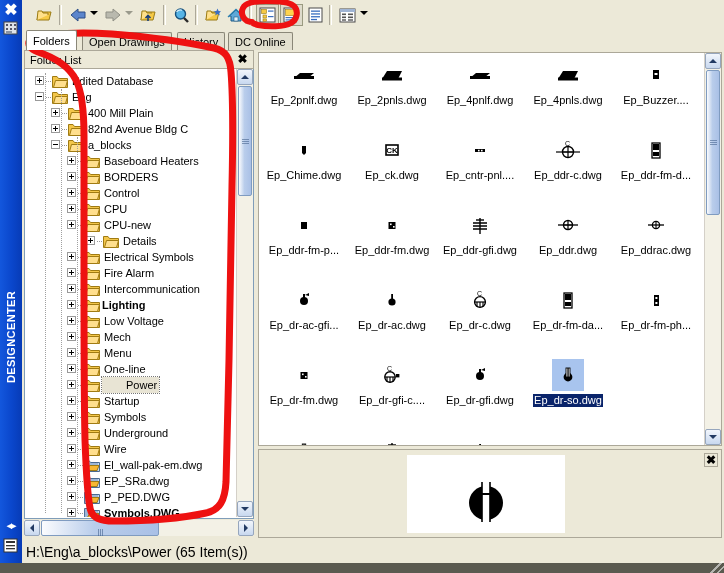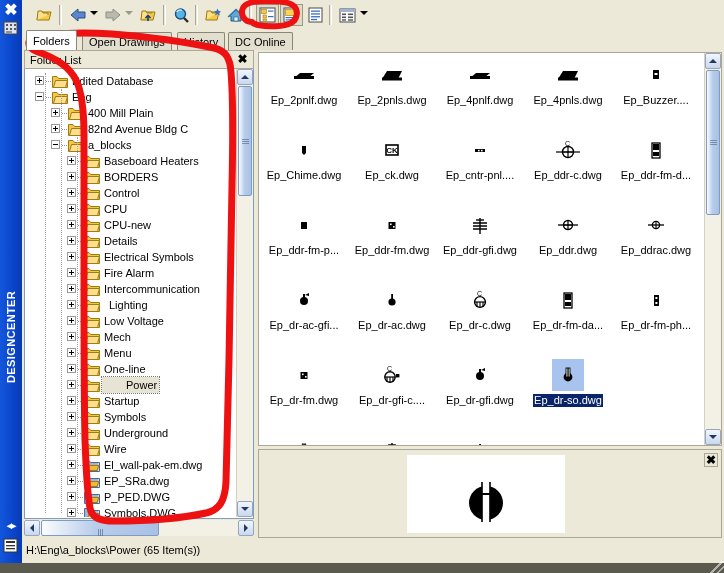--- a/index.html
+++ b/index.html
@@ -196,21 +196,21 @@
   .preview-x{
     position:absolute;right:3px;top:3px;width:14px;height:14px;
     border:1px solid #aca899;background:#ece9d8;
     text-align:center;line-height:12px;font-weight:bold;font-size:12px;
     color:#000;cursor:pointer;box-sizing:border-box;
   }
 
   
   .statusbar{
     position:absolute;left:22px;top:540px;width:702px;height:23px;
-    background:#ece9d8;font-size:11px;color:#000;
+    background:#ece9d8;font-size:14px;color:#000;
   }
   .statusbar .txt{position:absolute;left:4px;top:4px;}
   .bottomstrip{
     position:absolute;left:0;top:563px;width:724px;height:10px;
     background:#5a5a4f;
   }
   .corner{
     position:absolute;right:0;bottom:0;width:14px;height:12px;
     background:
       linear-gradient(135deg,transparent 46%,#ffffff 46%,#ffffff 54%,transparent 54%),
@@ -468,21 +468,21 @@
           </div>
           <div class="trow" style="top: 148px; width: 212px;">
             <div class="tplus plus" style="left: 42px;"></div>
             <div class="tdot" style="left: 53px; top: 8px; width: 5px; height: 1px; border-left: none; border-top: 1px dotted rgb(154, 154, 154);"></div>
             <div class="tfolder" style="left: 59px;"><svg width="16" height="13" viewBox="0 0 16 13">
                 <path d="M0.5 12.5 L0.5 1.5 L5 1.5 L6.5 3.5 L15.5 3.5 L15.5 12.5 Z" fill="#f3c64a" stroke="#a07b12"></path>
                 <path d="M1.5 12.5 L3.5 5.5 L15.5 5.5 L13.5 12.5 Z" fill="#ffdf8e" stroke="#a07b12"></path>
               </svg></div>
             <div class="tlabel" style="left: 77px;">CPU-new</div>
           </div>
-          <div class="trow" style="top: 164px; width: 212px;">
+          <div class="trow" style="top: 164px; width: 212px; margin-left: 19px;">
             <div class="tplus plus" style="left: 42px;"></div>
             <div class="tdot" style="left: 53px; top: 8px; width: 5px; height: 1px; border-left: none; border-top: 1px dotted rgb(154, 154, 154);"></div>
             <div class="tfolder" style="left: 59px;"><svg width="16" height="13" viewBox="0 0 16 13">
                 <path d="M0.5 12.5 L0.5 1.5 L5 1.5 L6.5 3.5 L15.5 3.5 L15.5 12.5 Z" fill="#f3c64a" stroke="#a07b12"></path>
                 <path d="M1.5 12.5 L3.5 5.5 L15.5 5.5 L13.5 12.5 Z" fill="#ffdf8e" stroke="#a07b12"></path>
               </svg></div>
             <div class="tlabel" style="left: 77px;">Details</div>
           </div>
           <div class="trow" style="top: 180px; width: 212px;">
             <div class="tplus plus" style="left: 42px;"></div>
@@ -511,21 +511,21 @@
               </svg></div>
             <div class="tlabel" style="left: 77px;">Intercommunication</div>
           </div>
           <div class="trow" style="top: 228px; width: 212px;">
             <div class="tplus plus" style="left: 42px;"></div>
             <div class="tdot" style="left: 53px; top: 8px; width: 5px; height: 1px; border-left: none; border-top: 1px dotted rgb(154, 154, 154);"></div>
             <div class="tfolder" style="left: 59px;"><svg width="16" height="13" viewBox="0 0 16 13">
                 <path d="M0.5 12.5 L0.5 1.5 L5 1.5 L6.5 3.5 L15.5 3.5 L15.5 12.5 Z" fill="#f3c64a" stroke="#a07b12"></path>
                 <path d="M1.5 12.5 L3.5 5.5 L15.5 5.5 L13.5 12.5 Z" fill="#ffdf8e" stroke="#a07b12"></path>
               </svg></div>
-            <div class="tlabel" style="left: 82px;">Lighting</div>
+            <div class="tlabel" style="left: 75px; font-weight: bold;">Lighting</div>
           </div>
           <div class="trow" style="top: 244px; width: 212px;">
             <div class="tplus plus" style="left: 42px;"></div>
             <div class="tdot" style="left: 53px; top: 8px; width: 5px; height: 1px; border-left: none; border-top: 1px dotted rgb(154, 154, 154);"></div>
             <div class="tfolder" style="left: 59px;"><svg width="16" height="13" viewBox="0 0 16 13">
                 <path d="M0.5 12.5 L0.5 1.5 L5 1.5 L6.5 3.5 L15.5 3.5 L15.5 12.5 Z" fill="#f3c64a" stroke="#a07b12"></path>
                 <path d="M1.5 12.5 L3.5 5.5 L15.5 5.5 L13.5 12.5 Z" fill="#ffdf8e" stroke="#a07b12"></path>
               </svg></div>
             <div class="tlabel" style="left: 77px;">Low Voltage</div>
           </div>
@@ -632,21 +632,21 @@
             <div class="tlabel" style="left: 77px;">P_PED.DWG</div>
           </div>
           <div class="trow" style="top: 436px; width: 212px;">
             <div class="tplus plus" style="left: 42px;"></div>
             <div class="tdot" style="left: 53px; top: 8px; width: 5px; height: 1px; border-left: none; border-top: 1px dotted rgb(154, 154, 154);"></div>
             <div class="tfolder" style="left: 59px;"><svg width="16" height="13" viewBox="0 0 16 13">
                 <path d="M0.5 12.5 L0.5 1.5 L5 1.5 L6.5 3.5 L15.5 3.5 L15.5 12.5 Z" fill="#c9dcf2" stroke="#4a6a91"></path>
                 <path d="M1 2 L1 12 M3 2 L3 12 M5 3 L5 12 M7 4 L7 12 M9 4 L9 12 M11 4 L11 12 M13 4 L13 12" stroke="#5b7fae" stroke-width=".8"></path>
                 <path d="M3 11.5 L5.5 6.5 L15 6.5 L13 11.5 Z" fill="#f7b733" stroke="#a07b12"></path>
               </svg></div>
-            <div class="tlabel" style="left: 77px;">Symbols.DWG</div>
+            <div class="tlabel" style="left: 77px; font-weight: bold;">Symbols.DWG</div>
           </div>
           <div class="tdot" style="left: 20px; top: 4px; height: 440px;"></div>
           <div class="tdot" style="left: 36px; top: 20px; height: 424px;"></div>
           <div class="tdot" style="left: 52px; top: 68px; height: 376px;"></div>
         </div>
 
       <div class="vsb" style="right:0;top:0;height:448px;width:16px;">
         <div class="arw" style="left:0;top:0;">
             <div class="chev up"></div>
           </div>

